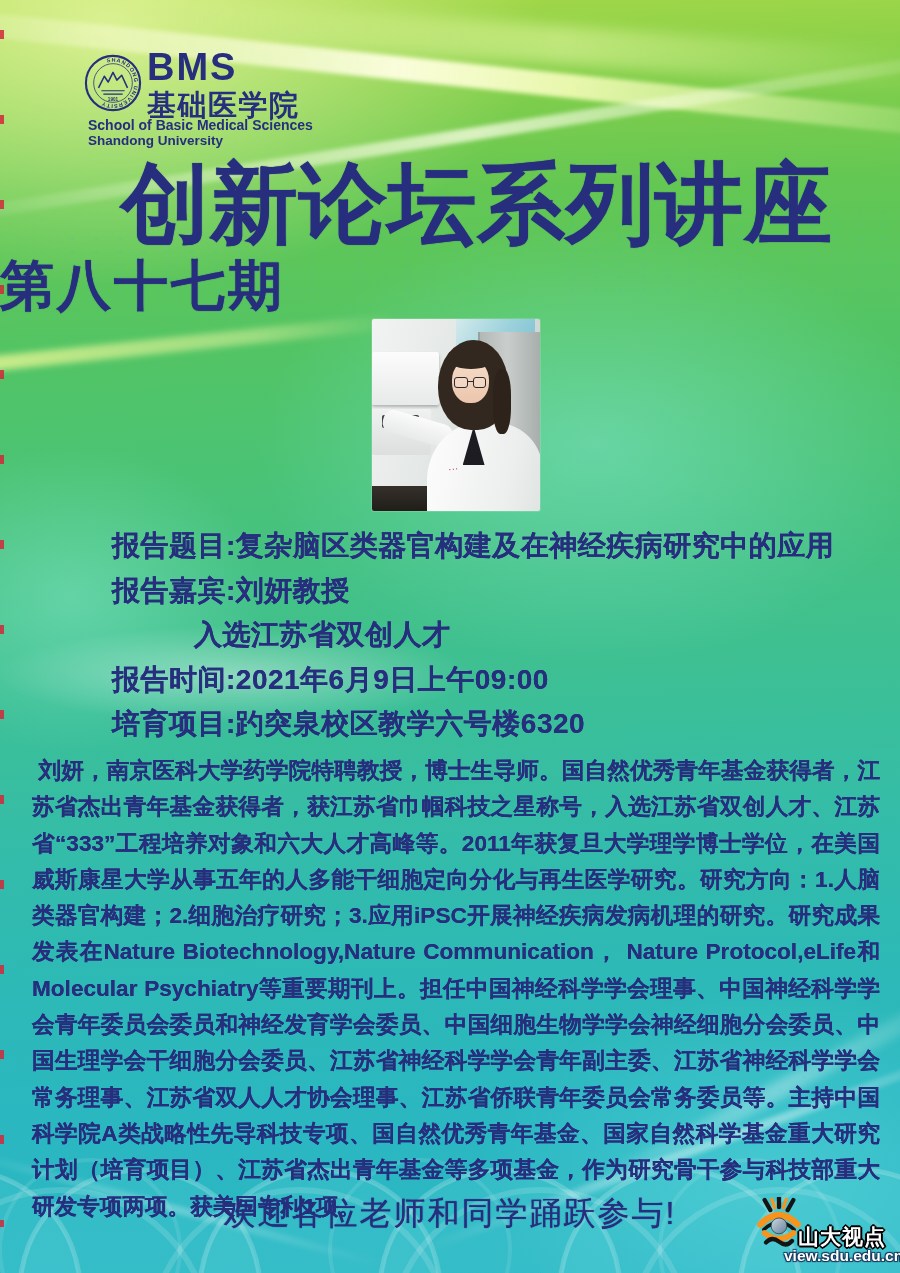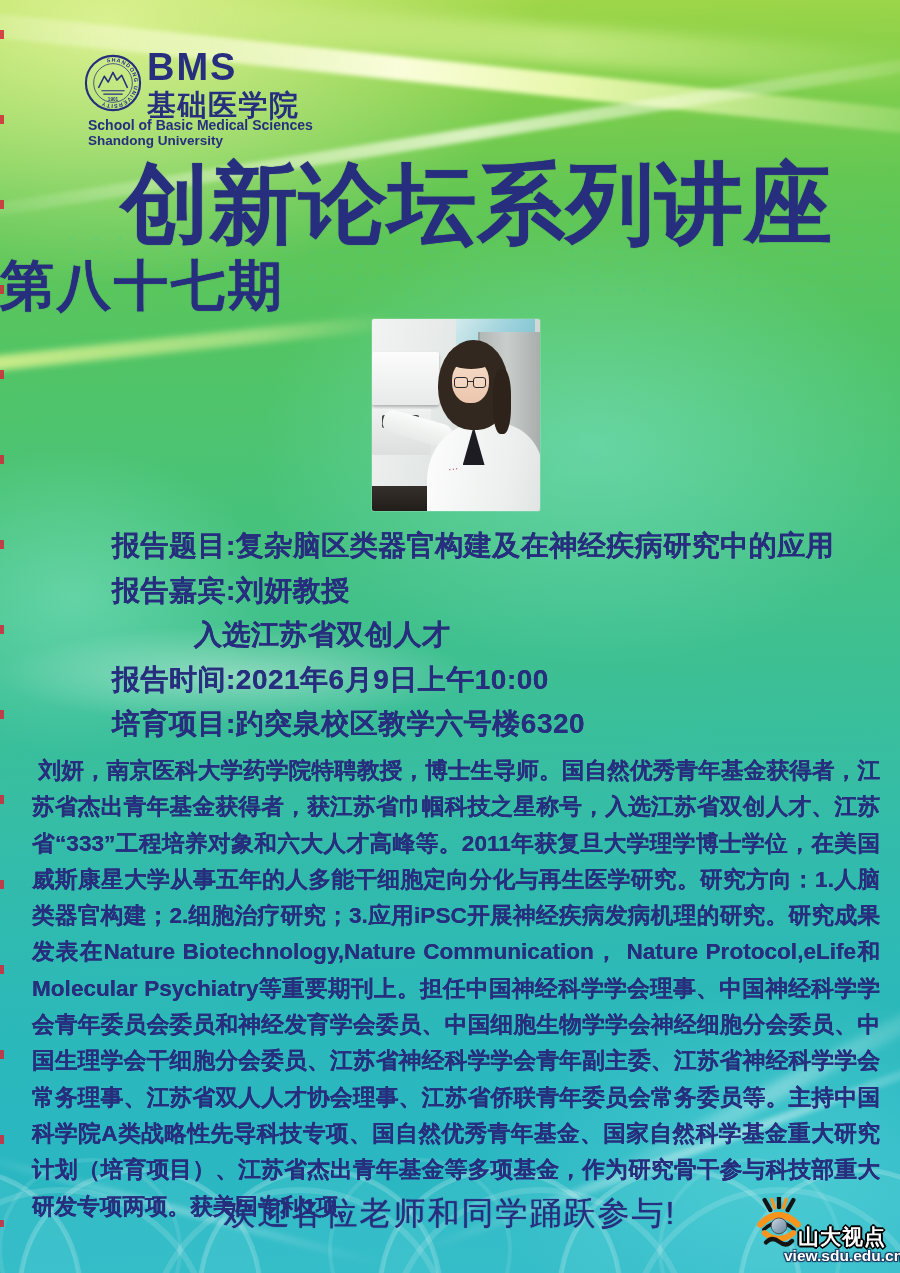--- a/index.html
+++ b/index.html
@@ -190,21 +190,21 @@
       <span class="gl"></span>
         <span class="gr"></span>
         <i></i>
     </div>
   </div>
 
   <div class="abs navy details">
     <div>报告题目:复杂脑区类器官构建及在神经疾病研究中的应用</div>
     <div>报告嘉宾:刘妍教授</div>
     <div class="indent">入选江苏省双创人才</div>
-    <div>报告时间:2021年6月9日上午10:00</div>
+    <div>报告时间:2021年6月9日上午09:00</div>
     <div>培育项目:趵突泉校区教学六号楼6320</div>
   </div>
 
   <p class="abs navy bio"> 刘妍，南京医科大学药学院特聘教授，博士生导师。国自然优秀青年基金获得者，江苏省杰出青年基金获得者，获江苏省巾帼科技之星称号，入选江苏省双创人才、江苏省“333”工程培养对象和六大人才高峰等。2011年获复旦大学理学博士学位，在美国威斯康星大学从事五年的人多能干细胞定向分化与再生医学研究。研究方向：1.人脑类器官构建；2.细胞治疗研究；3.应用iPSC开展神经疾病发病机理的研究。研究成果发表在Nature Biotechnology,Nature Communication， Nature Protocol,eLife和Molecular Psychiatry等重要期刊上。担任中国神经科学学会理事、中国神经科学学会青年委员会委员和神经发育学会委员、中国细胞生物学学会神经细胞分会委员、中国生理学会干细胞分会委员、江苏省神经科学学会青年副主委、江苏省神经科学学会常务理事、江苏省双人人才协会理事、江苏省侨联青年委员会常务委员等。主持中国科学院A类战略性先导科技专项、国自然优秀青年基金、国家自然科学基金重大研究计划（培育项目）、江苏省杰出青年基金等多项基金，作为研究骨干参与科技部重大研发专项两项。获美国专利1项。</p>
 
   <div class="abs navy welcome">欢迎各位老师和同学踊跃参与!</div>
 
   <div class="abs wm">
     <svg class="wm-mascot" width="46" height="52" viewBox="0 0 64 72">
       <defs>

